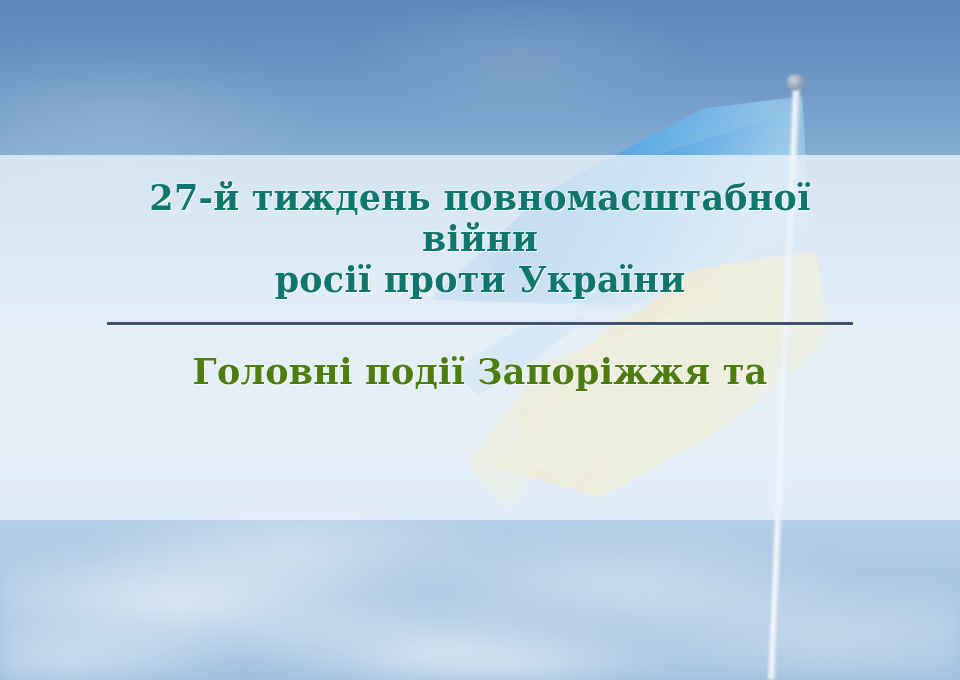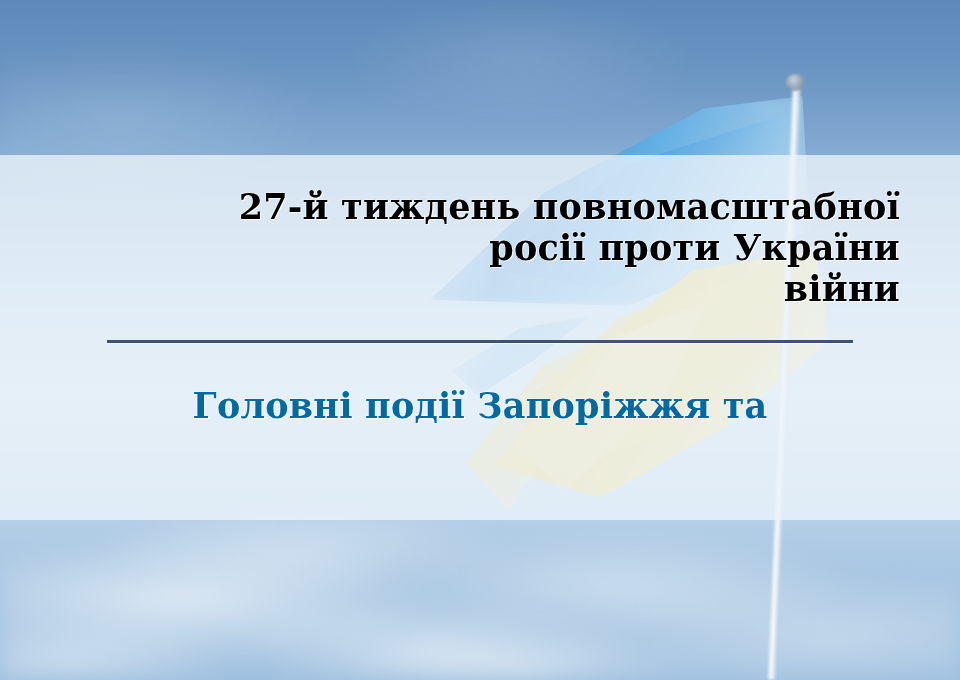--- a/index.html
+++ b/index.html
@@ -171,54 +171,54 @@
     left:0;top:155px;
     width:960px;height:365px;
     background:rgba(236,243,250,.78);
     display:flex;
     flex-direction:column;
     align-items:center;
   }
 
   
   .title{
-    margin:14px;
+    margin:5px;
     padding:18px 60px 0;
     width:100%;
     box-sizing:border-box;
-    text-align:right;
+    text-align:center;
     font-size:35px;
     line-height:1.17;
     font-weight:700;
     letter-spacing:.2px;
-    color:#000000;
+    color:#0f766e;
     text-shadow:1px 1px 0 rgba(255,255,255,.85), -1px -1px 0 rgba(255,255,255,.35);
   }
   .title .ln{display:block;}
 
   .divider{
     width:746px;
     height:3px;
     margin:16px 0 0;
     background:#3d5274;
     box-shadow:0 1px 0 rgba(255,255,255,.7);
     border:0;
   }
 
   .subtitle{
-    margin:16px;
+    margin:0;
     padding:26px 90px 0;
     width:100%;
     box-sizing:border-box;
     text-align:center;
     font-size:35px;
     line-height:1.22;
     font-weight:700;
     letter-spacing:.2px;
-    color:#0369a1;
+    color:#4d7c0f;
     text-shadow:1px 1px 0 rgba(255,255,255,.85), -1px -1px 0 rgba(255,255,255,.35);
   }
   .subtitle .ln{display:block;}
 
   
   .logo{
     position:absolute;
     left:18px;top:420px;
     width:90px;height:90px;
     opacity:.72;
@@ -240,22 +240,22 @@
     <div class="flag-fold"></div>
     <div class="flag-tail"></div>
     <div class="pole"></div>
     <div class="finial"></div>
   </div>
 
   <div class="band">
 
     <h1 class="title">
       <span class="ln">27-й тиждень повномасштабної</span>
+      <span class="ln">війни</span>
       <span class="ln">росії проти України</span>
-      <span class="ln">війни</span>
     </h1>
 
     <hr class="divider">
 
     <h2 class="subtitle">
       <span class="ln">Головні події Запоріжжя та</span>
     </h2>
   </div>
 
 

